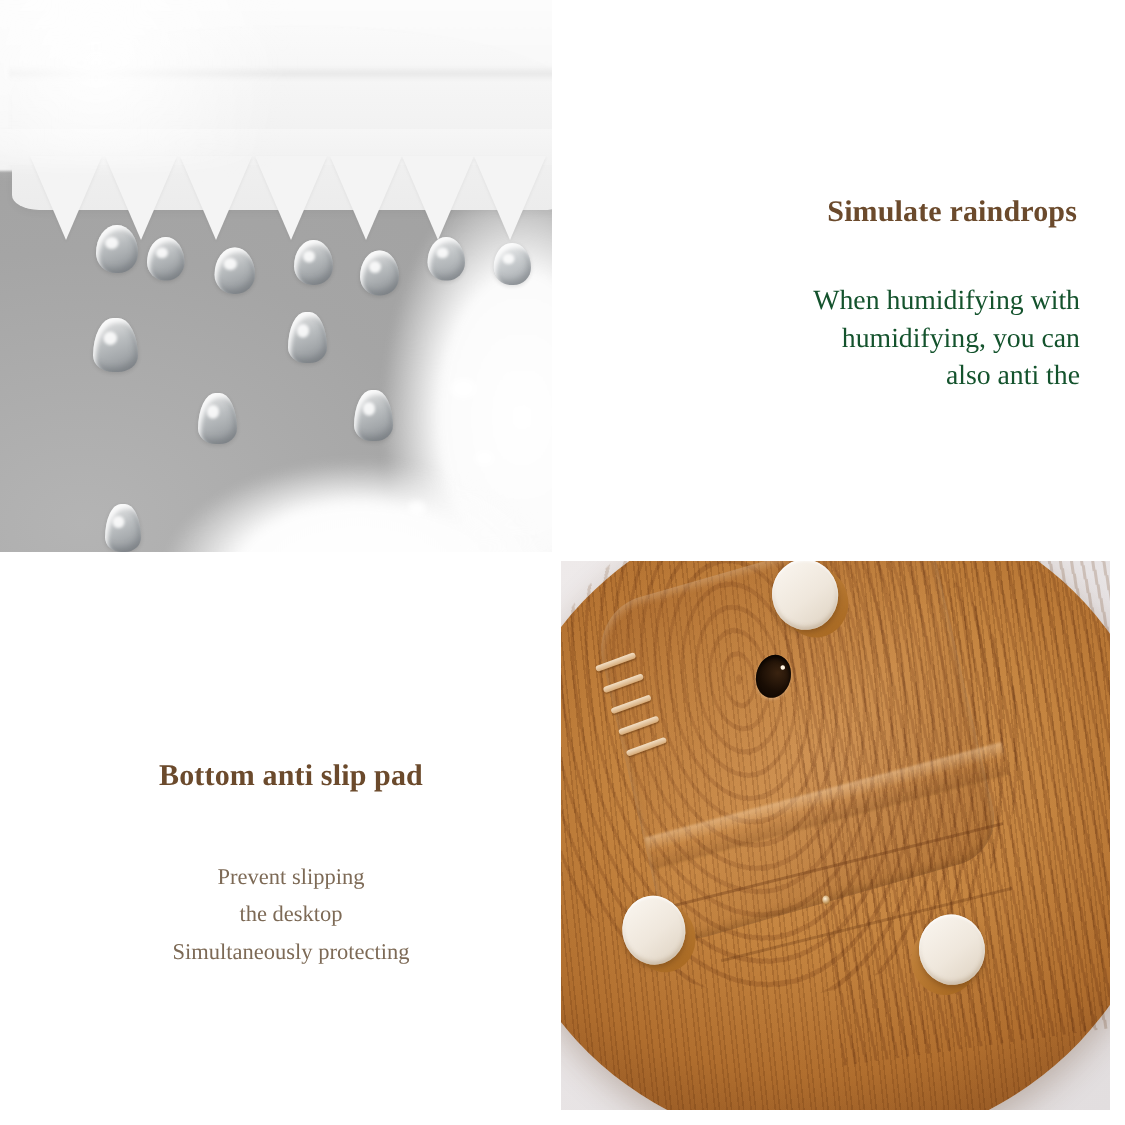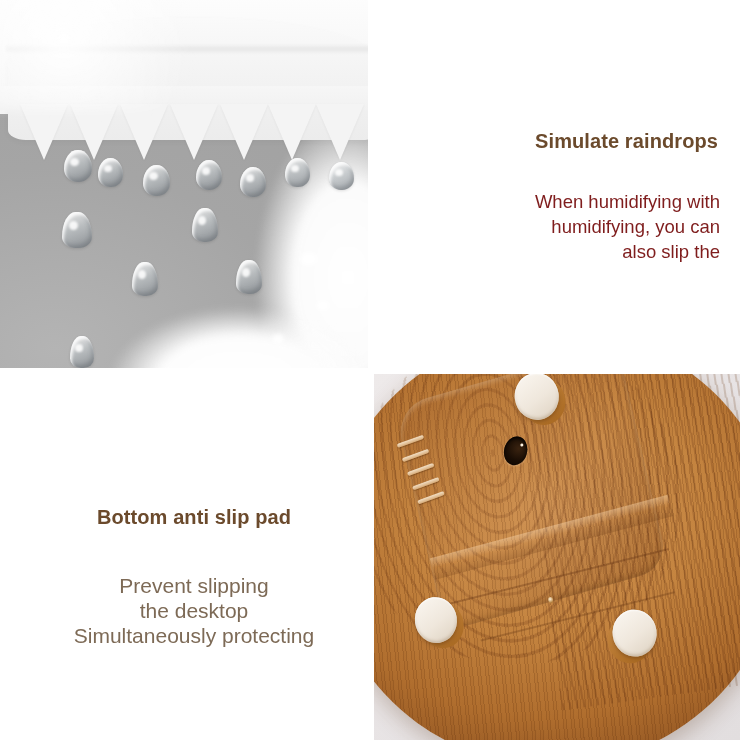--- a/index.html
+++ b/index.html
@@ -13,20 +13,21 @@
     overflow: hidden;
     font-family: "Liberation Sans", sans-serif;
     -webkit-font-smoothing: antialiased;
   }
 
   .page {
     position: relative;
     width: 750px;
     height: 750px;
     background: #ffffff;
+    font-family: Liberation Serif, serif;
   }
 
   
   .photo-raindrops {
     position: absolute;
     left: 0;
     top: 0;
     width: 368px;
     height: 368px;
     overflow: hidden;
@@ -311,40 +312,40 @@
     font-size: 20px;
     font-weight: bold;
     color: #6b4a2c;
     letter-spacing: .1px;
     margin: 0 0 36px 0;
     padding-right: 2px;
   }
   .txt-top-right .body {
     font-size: 18.5px;
     line-height: 25px;
-    color: #7f1d1d;
+    color: #14532d;
     margin: 0;
   }
 
   .txt-bottom-left {
     position: absolute;
     left: 34px;
     top: 506px;
     width: 320px;
     text-align: center;
   }
   .txt-bottom-left .heading {
     font-size: 20px;
     font-weight: bold;
     color: #6b4a2c;
     letter-spacing: .1px;
     margin: 0 0 44px 0;
   }
   .txt-bottom-left .body {
-    font-size: 21px;
+    font-size: 15px;
     line-height: 25px;
     color: #7d6a56;
     margin: 0;
   }
   .body-line { display: block; }
 </style>
 </head>
 <body>
 
 <div class="page">
@@ -415,21 +416,21 @@
         <div class="pad-rim" style="left: 266px; top: 296px; width: 44px; height: 47px;"></div>
         <div class="pad" style="left: 272px; top: 290px; width: 44px; height: 47px;"></div>
       </div>
   </div>
 
   <div class="txt-top-right">
     <h2 class="heading">Simulate raindrops</h2>
     <p class="body">
         <span class="body-line">When humidifying with</span>
         <span class="body-line">humidifying, you can</span>
-        <span class="body-line">also slip the</span>
+        <span class="body-line">also anti the</span>
       </p>
   </div>
 
   <div class="txt-bottom-left">
     <h2 class="heading">Bottom anti slip pad</h2>
     <p class="body">
         <span class="body-line">Prevent slipping</span>
         <span class="body-line">the desktop</span>
         <span class="body-line">Simultaneously protecting</span>
       </p>

